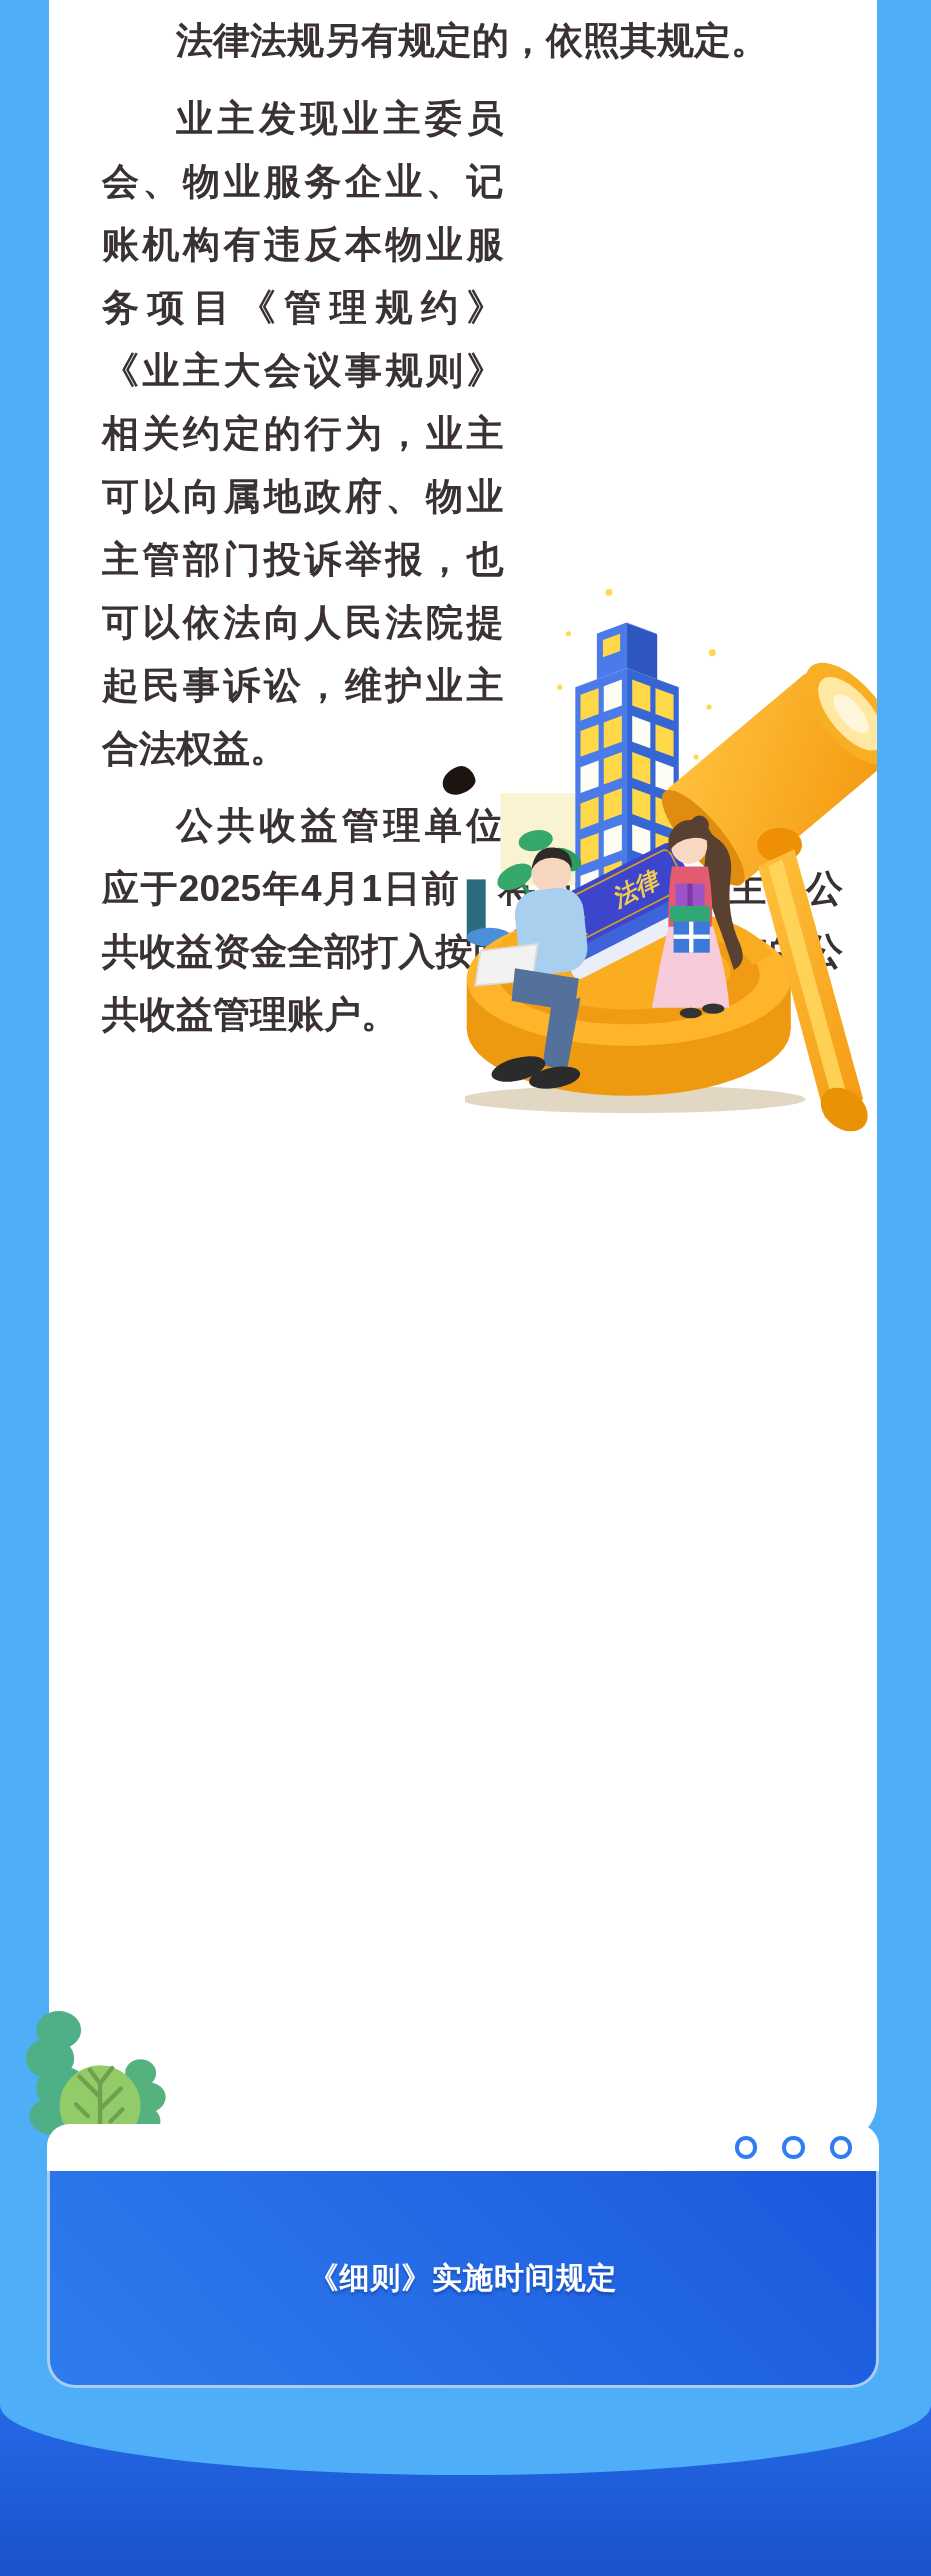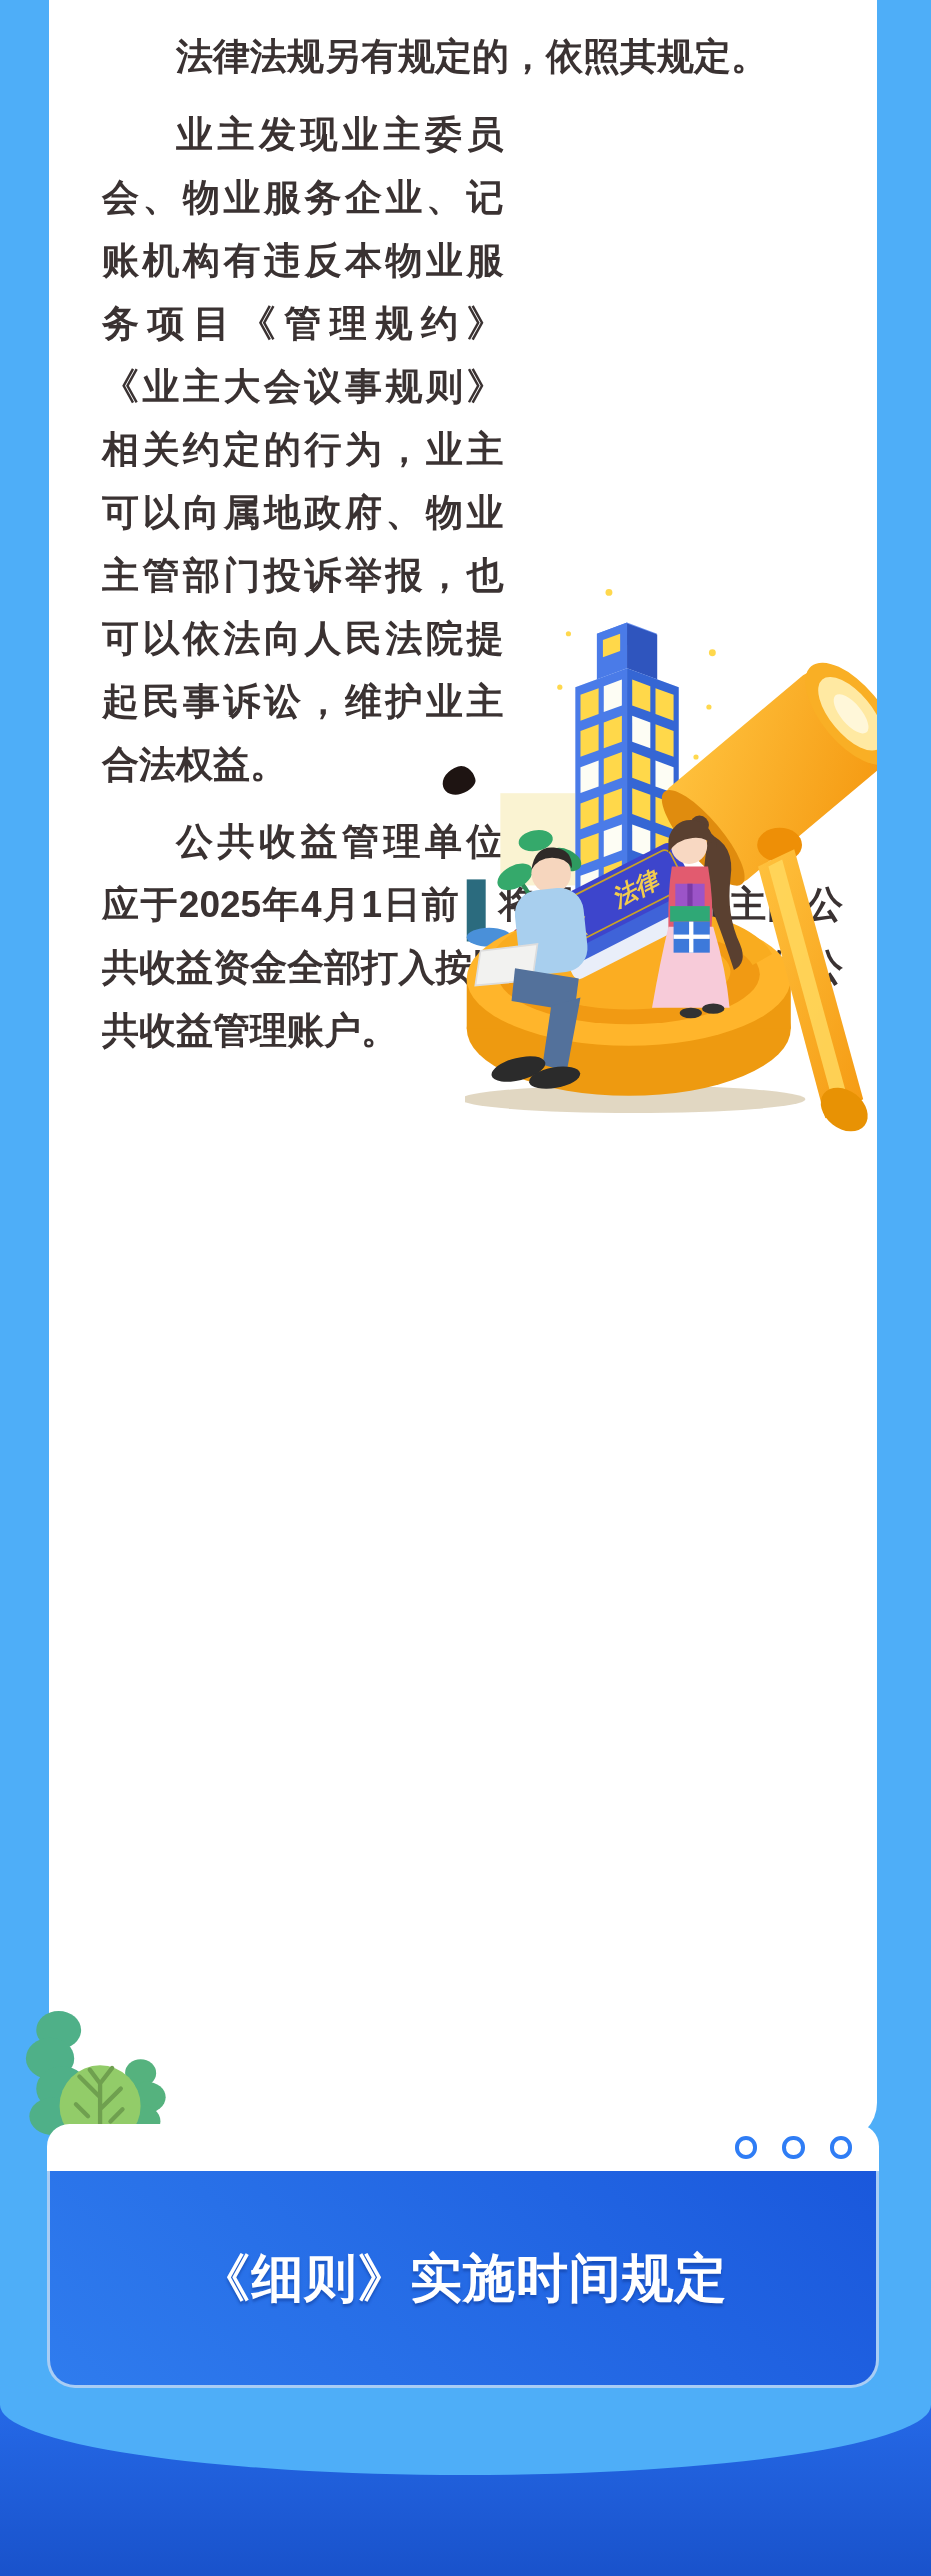--- a/index.html
+++ b/index.html
@@ -5,21 +5,21 @@
   html,body{margin:0;padding:0;background:#3f9fe8;}
   .page{
     position:relative;width:931px;height:2576px;overflow:hidden;
     background:#4EAEF8;
     font-family:"Liberation Sans","DejaVu Sans",sans-serif;
   }
   
   .main-card{
     position:absolute;left:49px;top:0;width:828px;height:2141px;
     background:#FFFFFF;border-radius:0 0 38px 38px;
-    padding:25px 34px 0 53px;box-sizing:border-box;
+    padding:9px 34px 0 53px;box-sizing:border-box;
   }
   .main-card p{
     margin:0 0 14.7px 0;
     font-size:37px;line-height:63px;font-weight:700;
     color:#3A3232;text-align:justify;text-indent:2em;
     word-break:break-all;
   }
   
   .illu-spacer{float:right;width:336px;height:759px;margin:3.4px -1.7px 0 5.2px;}
   .illu-abs{position:absolute;left:416px;top:582px;width:412px;height:681px;}
@@ -50,21 +50,21 @@
   }
   .ring{width:22.4px;height:22.4px;border:4.3px solid #2F7DF5;border-radius:50%;box-sizing:border-box;background:transparent;}
   .win-body{
     height:217px;box-sizing:border-box;
     background:linear-gradient(45deg,#2F7CEE 0%,#1A58DC 100%);
     border:3.4px solid #A9CDF4;border-top:none;
     border-radius:0 0 28px 28px;
     display:flex;flex-direction:column;justify-content:center;align-items:center;
   }
   .win-line{
-    font-size:52px;line-height:60px;font-weight:700;color:#FFFFFF;
+    font-size:30px;line-height:60px;font-weight:700;color:#FFFFFF;
     text-shadow:0 2.6px 2.6px rgba(10,50,140,.45);letter-spacing:0.9px;
   }
 </style>
 </head>
 <body>
 
 <div class="page">
 
   <div class="main-card">
     <p><span>法律法规另有规定的，依照其规定。</span></p>

